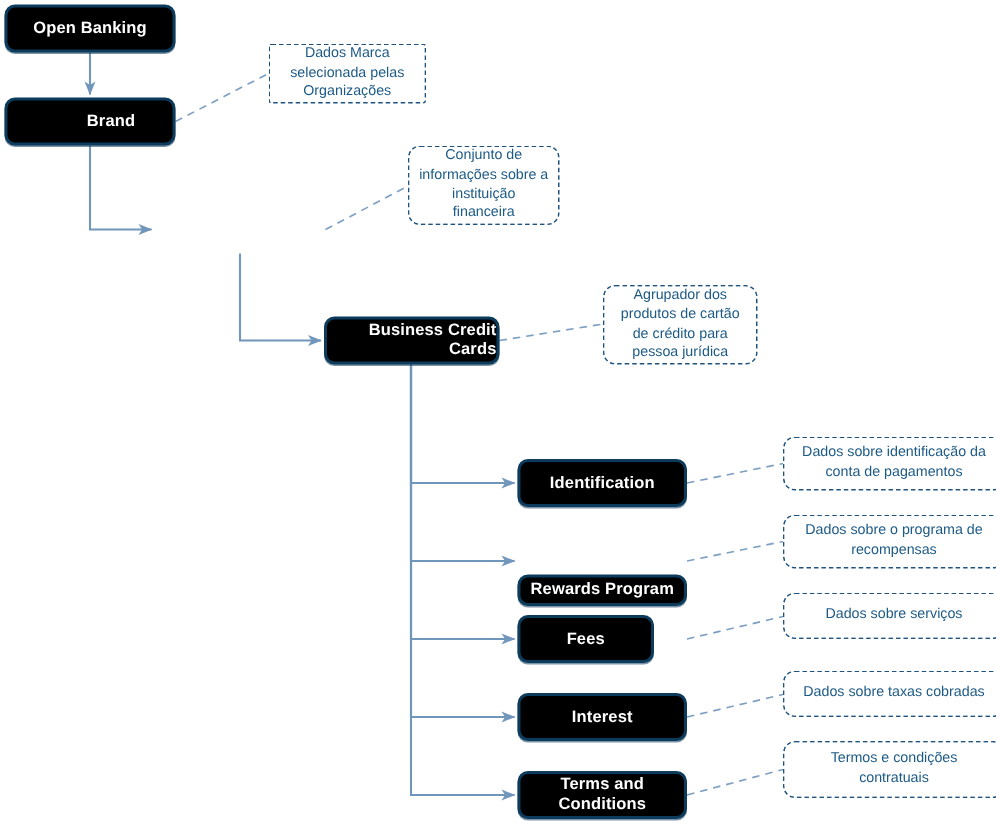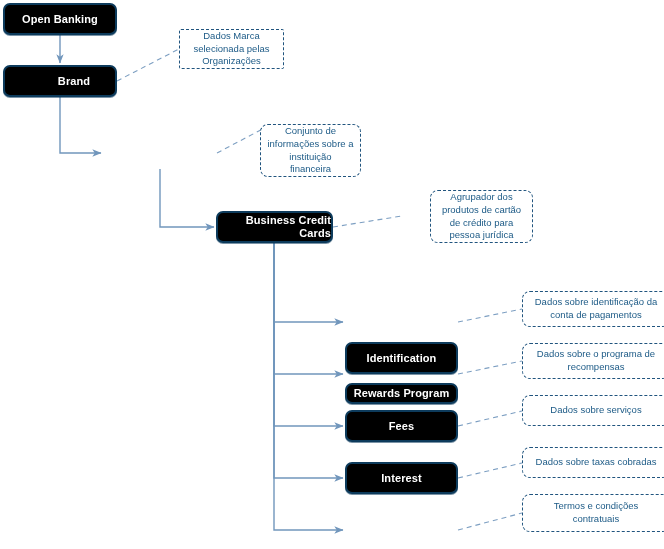--- a/index.html
+++ b/index.html
@@ -94,33 +94,34 @@
       <path d="M458,374 L522,361"></path>
       <path d="M458,426 L522,411"></path>
       <path d="M458,478 L522,463"></path>
       <path d="M458,530 L522,513"></path>
     </g>
   </svg>
 
   <div class="node" style="left: 3px; top: 3px; width: 114px; height: 32px;">Open Banking</div>
   <div class="node" style="left: 3px; top: 65px; width: 114px; height: 32px; padding-left: 28px;">Brand</div>
   <div class="node" style="left: 216px; top: 211px; width: 117px; height: 32px; text-align: right;">Business Credit Cards</div>
-  <div class="node" style="left: 345px; top: 306px; width: 113px; height: 32px; margin-top: 36px;">Identification</div>
+  <div class="node" style="left: 345px; top: 306px; width: 113px; height: 32px;">Identification</div>
   <div class="node" style="left: 345px; top: 340px; width: 113px; height: 21px; margin-top: 43px;">Rewards Program</div>
-  <div class="node" style="left: 345px; top: 410px; width: 113px; height: 32px;">Fees</div>
+  <div class="node" style="left: 345px; top: 410px; width: 91px; height: 32px;">Fees</div>
   <div class="node" style="left: 345px; top: 462px; width: 113px; height: 32px;">Interest</div>
+  <div class="node" style="left: 345px; top: 514px; width: 113px; height: 32px;">Terms and Conditions</div>
 
   <div class="note sq" style="left: 179px; top: 29px; width: 105px; height: 40px;">Dados Marca
 selecionada pelas
 Organizações</div>
-  <div class="note" style="left: 260px; top: 97px; width: 101px; height: 53px; margin-top: 27px;">Conjunto de
+  <div class="note" style="left: 272px; top: 97px; width: 101px; height: 53px;">Conjunto de
 informações sobre a
 instituição
 financeira</div>
-  <div class="note" style="left: 402px; top: 190px; width: 103px; height: 53px; margin-left: 28px;">Agrupador dos
+  <div class="note" style="left: 402px; top: 190px; width: 103px; height: 53px;">Agrupador dos
 produtos de cartão
 de crédito para
 pessoa jurídica</div>
   <div class="note" style="left: 522px; top: 291px; width: 148px; height: 36px;">Dados sobre identificação da
 conta de pagamentos</div>
   <div class="note" style="left: 522px; top: 343px; width: 148px; height: 36px;">Dados sobre o programa de
 recompensas</div>
   <div class="note" style="left: 522px; top: 395px; width: 148px; height: 31px;">Dados sobre serviços</div>
   <div class="note" style="left: 522px; top: 447px; width: 148px; height: 31px;">Dados sobre taxas cobradas</div>
   <div class="note" style="left: 522px; top: 494px; width: 148px; height: 38px;">Termos e condições

